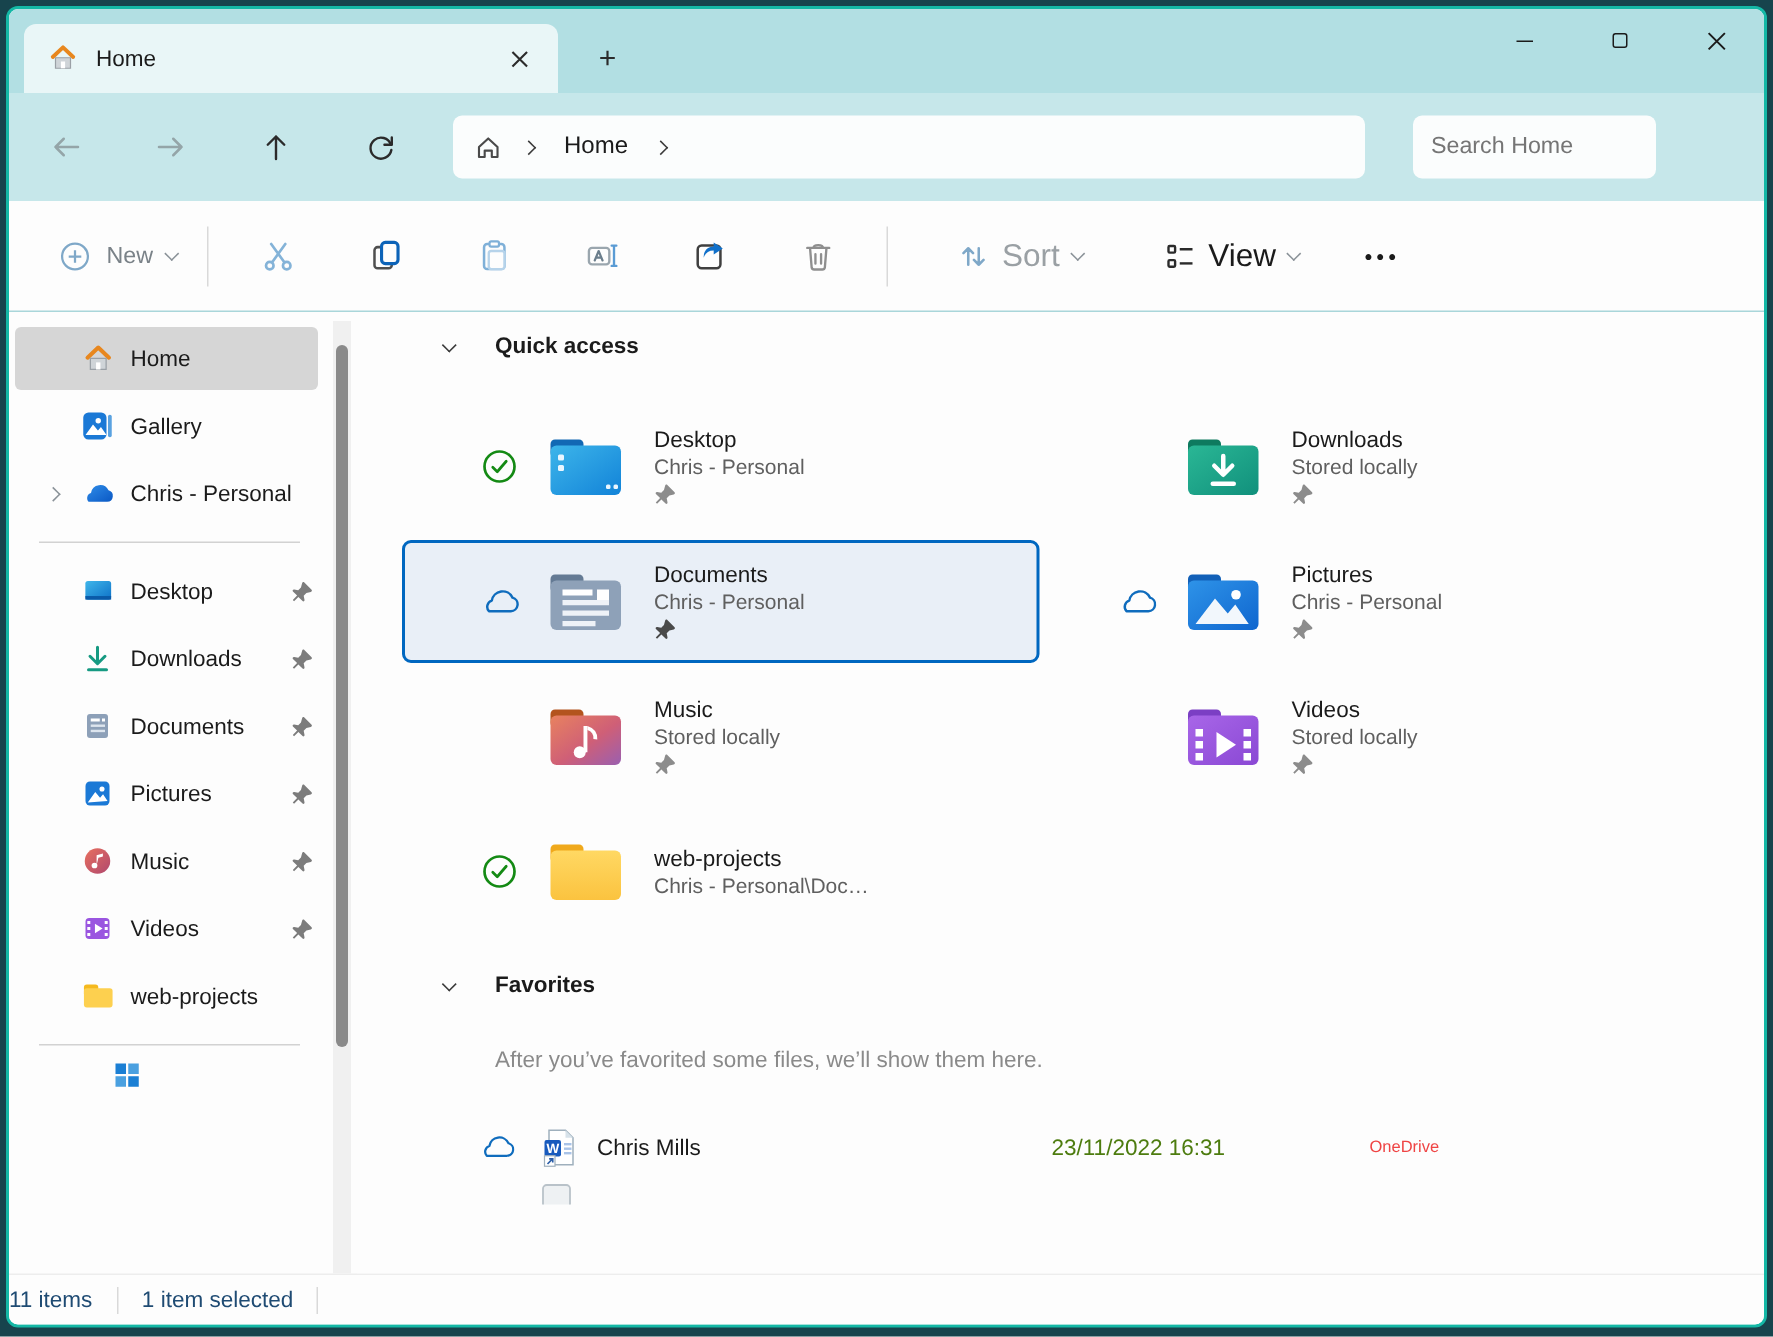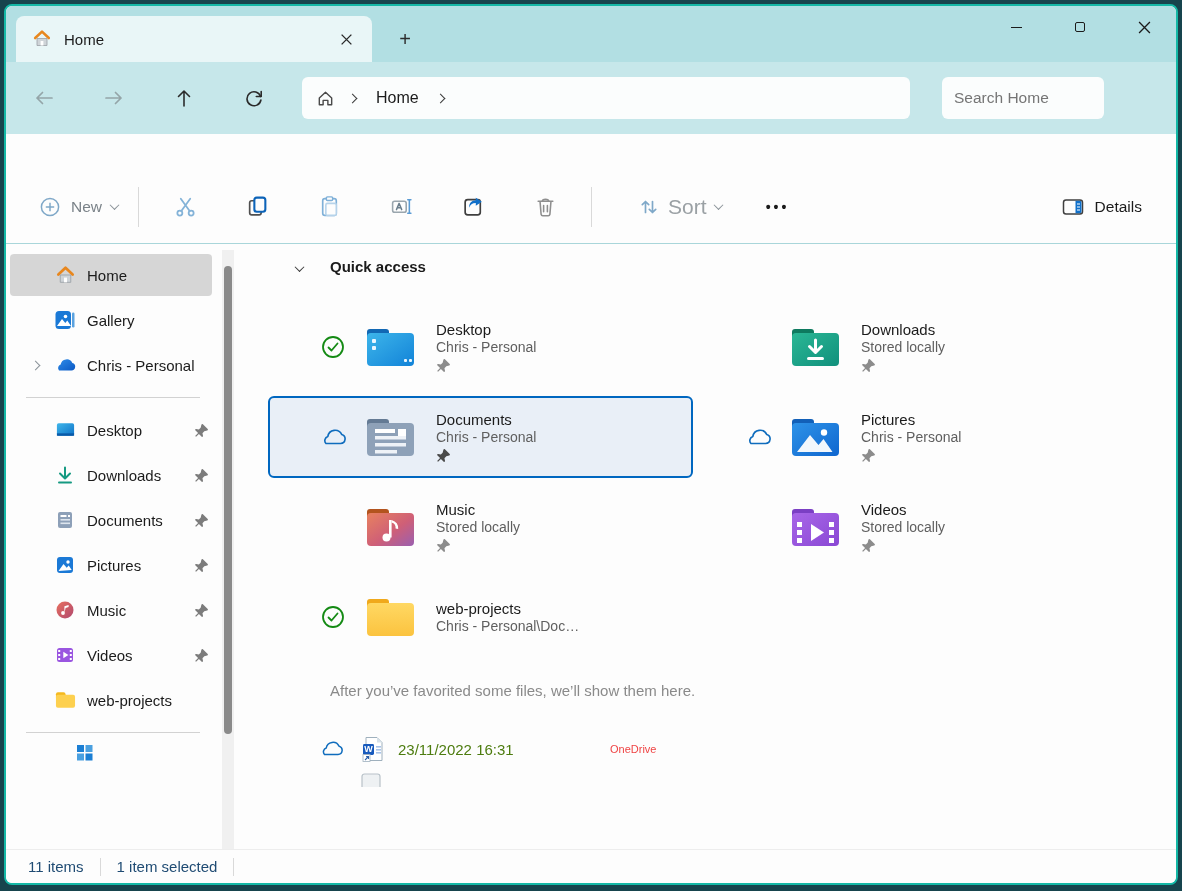--- a/index.html
+++ b/index.html
@@ -37,21 +37,21 @@
   .crumb-label{ font-size:16px; color:#1b1b1b; margin:0 10px; }
   .searchbox{
     width:162px; height:42px; background:#fbfdfd; border-radius:6px; display:flex; align-items:center; padding:0 12px;
   }
   .searchbox input{
     border:none; outline:none; background:transparent; flex:1; font-size:15.5px; color:#1b1b1b;
     font-family:"Liberation Sans","DejaVu Sans",sans-serif;
   }
   .searchbox input::placeholder{ color:#757575; }
   
-  .toolbar{ height:74px; background:#fdfdfd; border-bottom:1px solid #a9d6da; display:flex; align-items:center; padding:0 22px; flex:none;margin-top:36px;}
+  .toolbar{ height:74px; background:#fdfdfd; border-bottom:1px solid #a9d6da; display:flex; align-items:center; padding:0 22px; flex:none;}
   .tbtn{ height:44px; border-radius:4px; display:flex; align-items:center; justify-content:center; }
   .tbtn.icon-only{ width:48px; margin:0 12px; }
   .tb-sep{ width:1px; height:40px; background:#d9d9d9; margin:0 10px; flex:none;}
   .newbtn{ padding:0 10px; display:flex; align-items:center; gap:9px; }
   .newbtn .lbl{ font-size:15.5px; color:#7a8288; }
   .chev{ width:7px; height:7px; border-right:1.4px solid #8a9298; border-bottom:1.4px solid #8a9298; display:inline-block; }
   .chev.down{ transform:rotate(45deg) translate(-1px,-1px); }
   .chev.right{ transform:rotate(-45deg); }
   .chev.dark{ border-color:#3a3a3a; }
   .dropbtn{ padding:0 10px; display:flex; align-items:center; gap:8px; }
@@ -94,21 +94,21 @@
   .recent-rows{ margin-top:14px; }
   .recent-row{ display:flex; align-items:center; height:44px; padding-left:48px; }
   .recent-row .status{ width:30px; flex:none; display:flex; justify-content:center; }
   .recent-row .ricon{ width:26px; height:26px; margin:0 12px 0 14px; flex:none;}
   .rname{ width:303px; font-size:15px; color:#1b1b1b; }
   .rdate{ width:212px; font-size:15px; color:#4d7c0f; }
   .rloc{ font-size:11px; color:#ef4444; }
   
   .statusbar{
     height:34px; flex:none; background:#fdfdfd; border-top:1px solid #ededed;
-    display:flex; align-items:center; padding-left:22px; font-size:15px; color:#1f4b73;
+    display:flex; align-items:center; font-size:15px; color:#1f4b73;
   }
   .sb-sep{ width:1px; height:18px; background:#d9d9d9; margin:0 16px; }
   svg{ display:block; }
 </style>
 </head>
 <body>
 
 <div class="window">
 
   <div class="tabbar">
@@ -237,30 +237,32 @@
     </div>
     <div class="tb-sep"></div>
     <div class="tbtn dropbtn" style="margin-left:26px;">
       <svg width="22" height="22" viewBox="0 0 22 22" fill="none" stroke="#7fa8c8" stroke-width="1.7" stroke-linecap="round" stroke-linejoin="round">
         <path d="M7.5 16.5 V5.5 M4.3 8.7 L7.5 5.5 l3.2 3.2"></path>
           <path d="M14.5 5.5 V16.5 M11.3 13.3 l3.2 3.2 3.2-3.2"></path>
       </svg>
       <span class="lbl muted">Sort</span>
       <span class="chev down"></span>
     </div>
+    <div class="tbtn dropbtn" style="margin-left:34px;">
+      <svg width="22" height="22" viewBox="0 0 22 22" fill="none" stroke="#2b2b2b" stroke-width="1.6">
+        <rect x="3" y="4" width="4.4" height="4.4" rx="0.8"></rect>
+          <path d="M10.5 6.2 H19"></path>
+        <rect x="3" y="13.4" width="4.4" height="4.4" rx="0.8"></rect>
+          <path d="M10.5 15.6 H19"></path>
+      </svg>
+      <span class="lbl">View</span>
+      <span class="chev down"></span>
+    </div>
     <div class="tbtn icon-only" style="margin-left:22px;">
       <span class="dots">•••</span>
-    </div>
-    <div class="tbtn detailsbtn">
-      <svg width="24" height="24" viewBox="0 0 24 24" fill="none">
-        <rect x="2.5" y="5" width="19" height="14" rx="2.5" stroke="#3f3f3f" stroke-width="1.5"></rect>
-        <path d="M14.5 5.8 h4.2 a1.8 1.8 0 0 1 1.8 1.8 v8.8 a1.8 1.8 0 0 1-1.8 1.8 h-4.2 z" fill="#1070ca"></path>
-        <path d="M16 9 h3 M16 12 h3 M16 15 h3" stroke="#ffffff" stroke-width="1.1"></path>
-      </svg>
-      <span class="lbl">Details</span>
     </div>
   </div>
 
   <div class="main">
 
     <div class="sidebar">
       <div class="side-item selected">
         <span class="expander"></span>
         <span class="sicon">
           <svg width="21" height="21" viewBox="0 0 20 20">
@@ -650,20 +652,24 @@
               <rect x="5" y="9" width="47" height="33" rx="4" fill="url(#fyel)"></rect>
             </svg>
           </span>
           <span class="tinfo">
             <span class="tname">web-projects</span>
             <span class="tsub">Chris - Personal\Doc…</span>
           </span>
         </div>
       </div>
 
+      <div class="sect-head" style="margin-top:18px;">
+        <span class="expander"><span class="chev down dark"></span></span>
+        <span class="sect-title">Favorites</span>
+      </div>
       <div class="fav-empty">After you’ve favorited some files, we’ll show them here.</div>
 
 
       <div class="recent-rows">
         <div class="recent-row">
           <span class="status">
             <svg width="24" height="16" viewBox="0 0 48 30" fill="none" stroke="#0f6cbd" stroke-width="3" stroke-linejoin="round">
               <path d="M11 26 h27 a8.5 8.5 0 0 0 2-16.7 A13.5 13.5 0 0 0 14.5 13 A8 8 0 0 0 11 26 z"></path>
             </svg>
           </span>
@@ -673,20 +679,21 @@
               <path d="M17 1.5 l5 5 h-5 z" fill="#d7e2ea"></path>
               <rect x="3" y="8" width="11" height="11" rx="1.4" fill="#185abd"></rect>
               <text x="8.5" y="16.4" font-size="9" font-family="Liberation Sans, sans-serif" font-weight="bold" fill="#ffffff" text-anchor="middle">W</text>
               <rect x="16" y="10" width="5" height="1.6" fill="#a9c3e8"></rect>
                 <rect x="16" y="13" width="5" height="1.6" fill="#a9c3e8"></rect>
                 <rect x="16" y="16" width="5" height="1.6" fill="#a9c3e8"></rect>
               <rect x="3" y="18.5" width="7" height="7" fill="#ffffff" stroke="#9fb0bd" stroke-width="0.8"></rect>
               <path d="M5 24 l3.2-3.2 M8.5 23 v-2.4 h-2.4" stroke="#2b5ea8" stroke-width="1.1" fill="none"></path>
             </svg>
           </span>
+          <span class="rname">Chris Mills</span>
           <span class="rdate">23/11/2022 16:31</span>
           <span class="rloc">OneDrive</span>
         </div>
         <div class="recent-row" style="height:16px; overflow:hidden; align-items:flex-start;">
           <span class="status"></span>
           <span class="ricon" style="margin-top:2px;">
             <svg width="22" height="16" viewBox="0 0 22 16">
                 <rect x="2" y="1" width="18" height="20" rx="2.5" fill="#eef1f3" stroke="#b9c2c9" stroke-width="1.2"></rect>
               </svg>
           </span>

